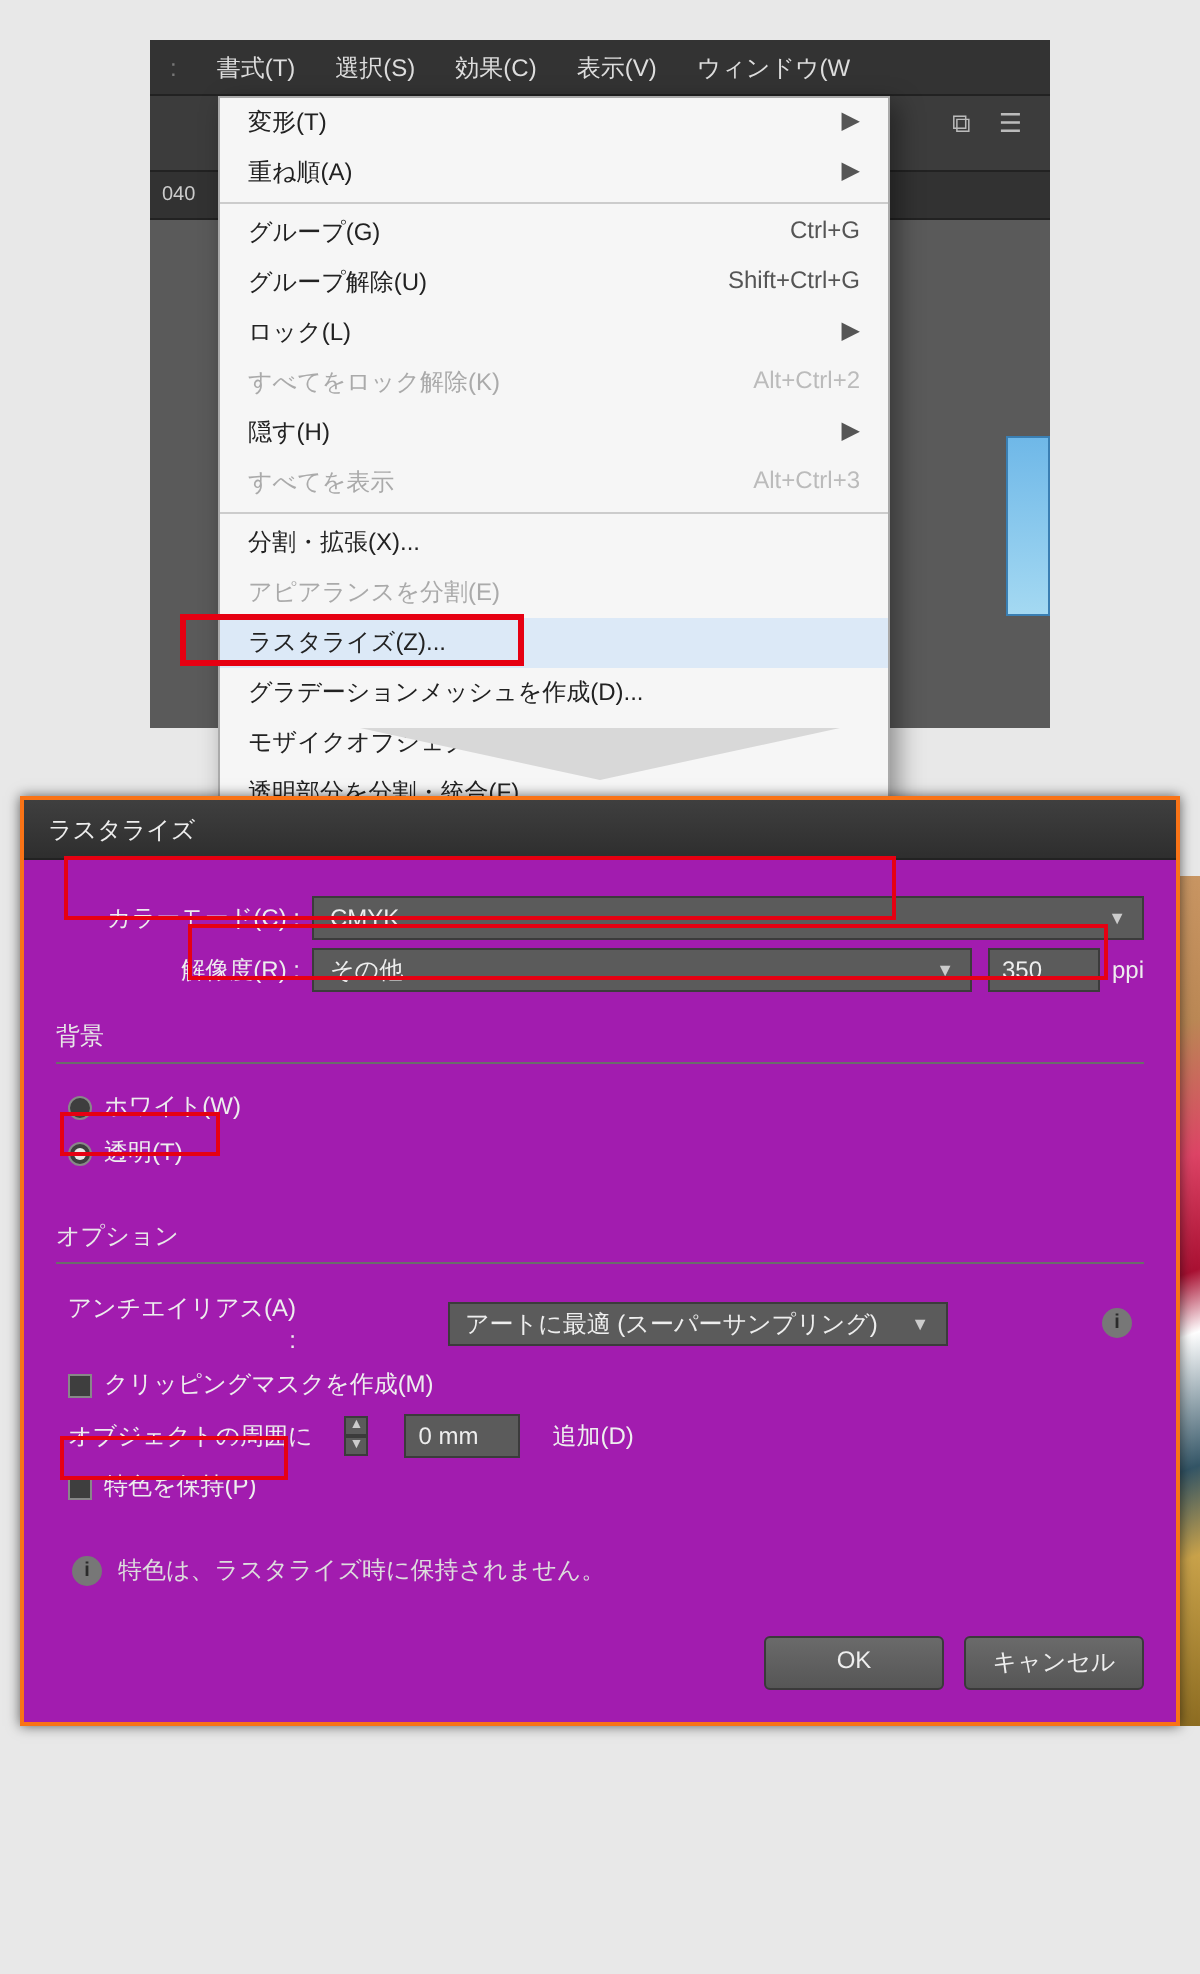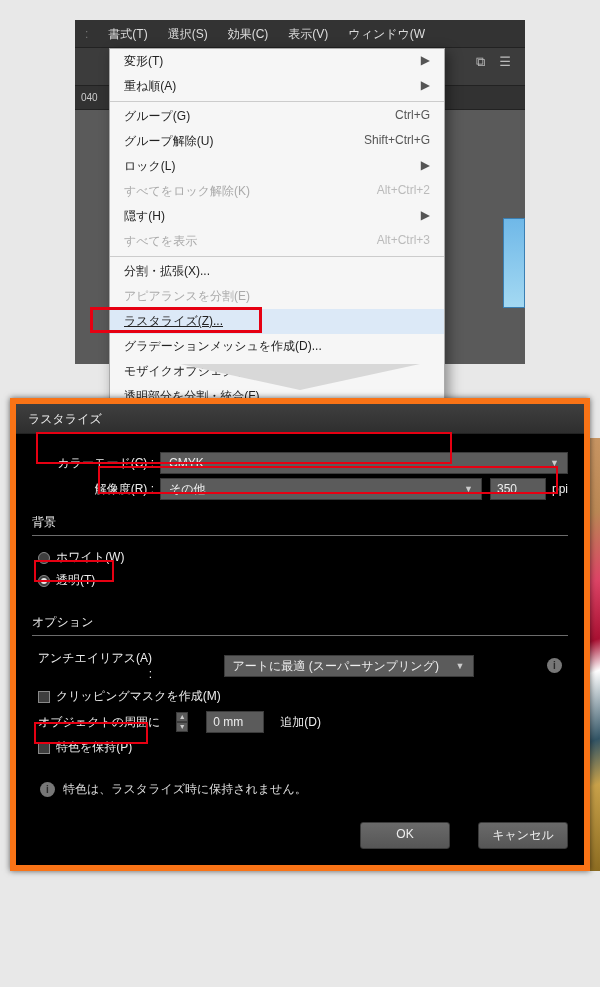--- a/index.html
+++ b/index.html
@@ -75,21 +75,20 @@
   .dropdown .ditem {
     display: flex;
     justify-content: space-between;
     padding: 4px 14px;
     font-size: 12px;
     position: relative;
     text-align: center;
   }
   .dropdown .ditem.hover {
     background: #dce9f7;
-    text-decoration: underline;
   }
   .dropdown .ditem.disabled { color: #aaa; }
   .dropdown .sep {
     border-top: 1px solid #ccc;
     margin: 2px 0;
   }
   .dropdown .ditem .right { color: #555; font-size: 12px; }
   .dropdown .ditem.disabled .right { color: #bbb; }
   .arrow {
     font-size: 10px;
@@ -110,22 +109,22 @@
     width: 450px;
     margin: 0 auto;
     height: 30px;
     position: relative;
   }
   .down-arrow svg { display:block; margin:0 auto; }
 
   
   .dialog-shell {
     margin: 4px 10px 20px 10px;
-    border: 6px solid #f97316;
-    background: #000000;
+    border: 2px solid #f97316;
+    background: #a21caf;
     box-shadow: 0 0 6px rgba(0,0,0,0.6);
     color: #ededed;
     position: relative;
   }
   .dialog-titlebar {
     background: linear-gradient(#3f3f3f, #2e2e2e);
     height: 30px;
     line-height: 30px;
     padding: 0 12px;
     border-bottom: 1px solid #222;
@@ -216,21 +215,21 @@
     display:inline-flex; align-items:center; justify-content:center;
     font-weight:bold; font-size:10px;
     margin-left:8px;
   }
   .note-row {
     display:flex; align-items:center; gap:8px;
     margin-top:14px;
     font-size:12px; color:#ddd;
   }
   .dlg-buttons {
-    display:flex; justify-content:flex-end; gap:28px;
+    display:flex; justify-content:flex-end; gap:10px;
     margin-top:24px;
   }
   .btn {
     background: linear-gradient(#6a6a6a,#565656);
     border: 1px solid #3a3a3a;
     color: #eee;
     padding: 4px 0;
     width: 90px;
     text-align:center;
     font-size:12px;

